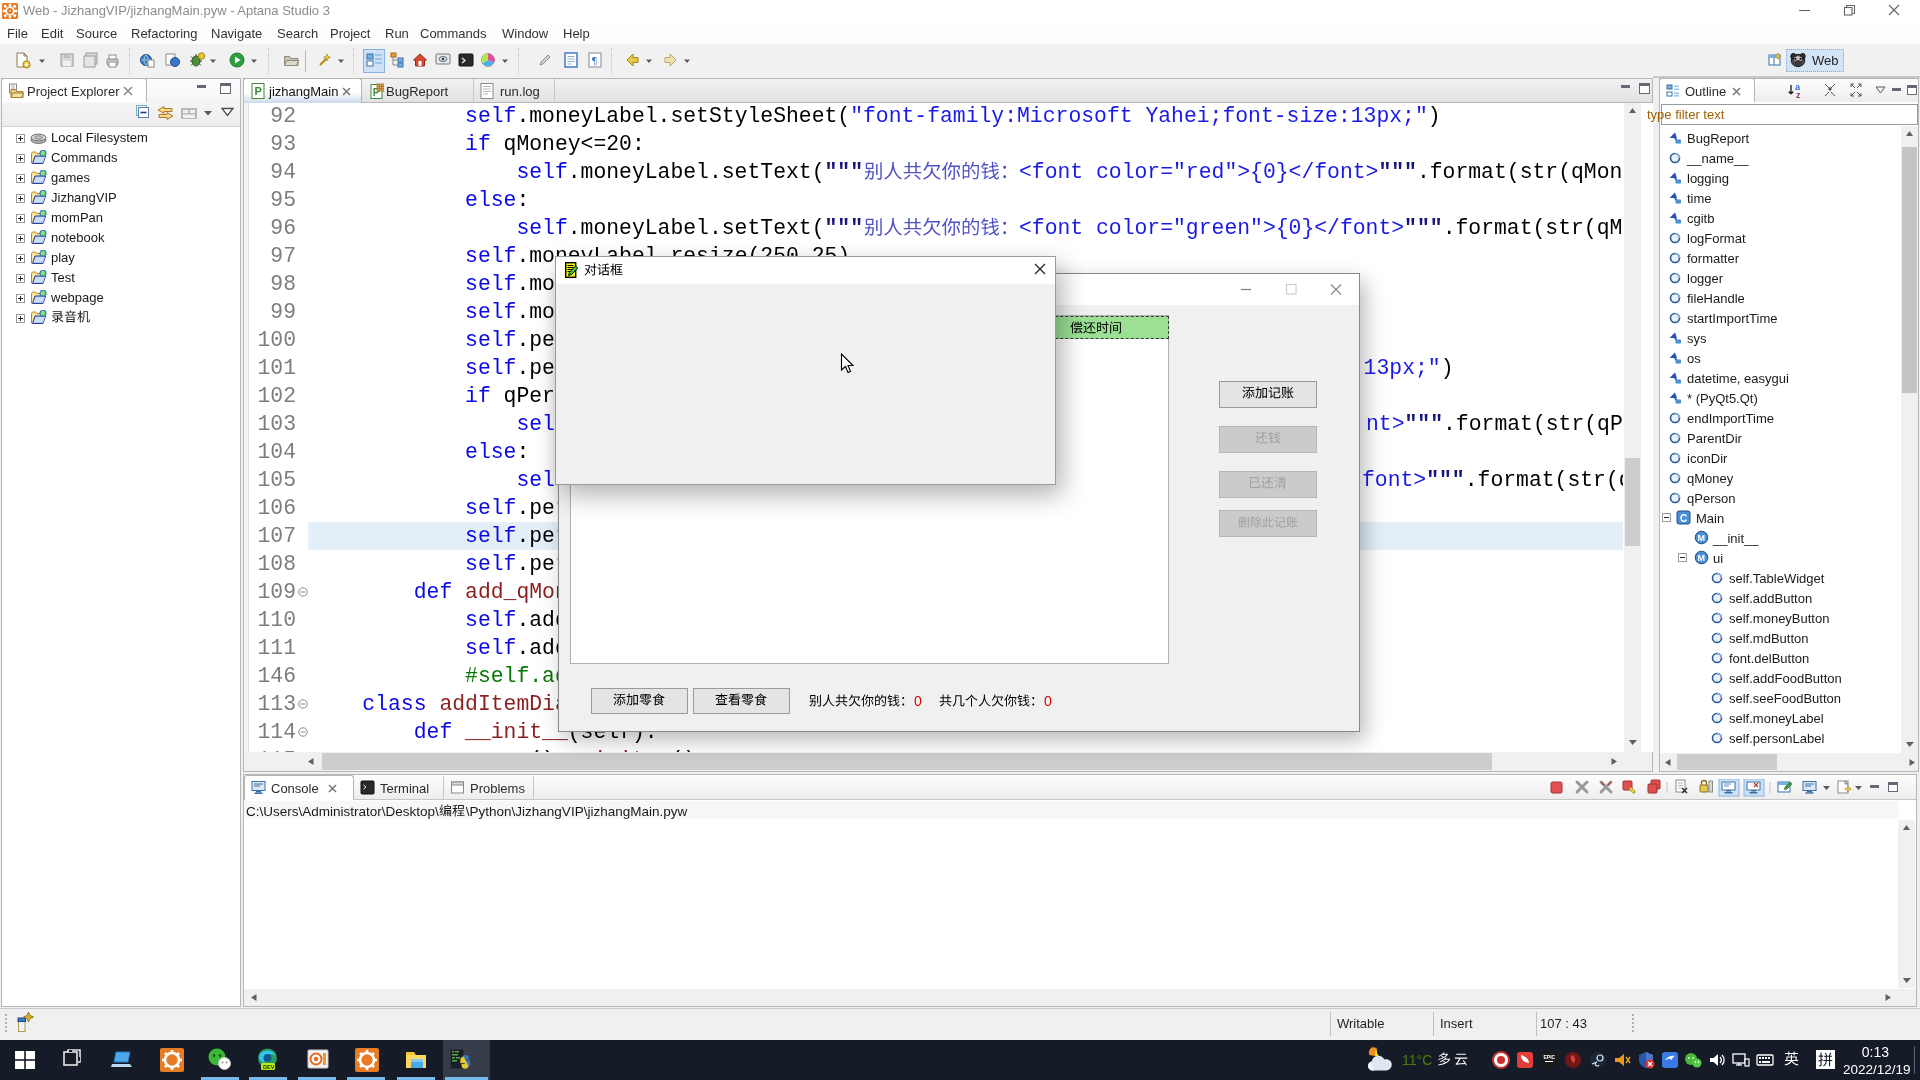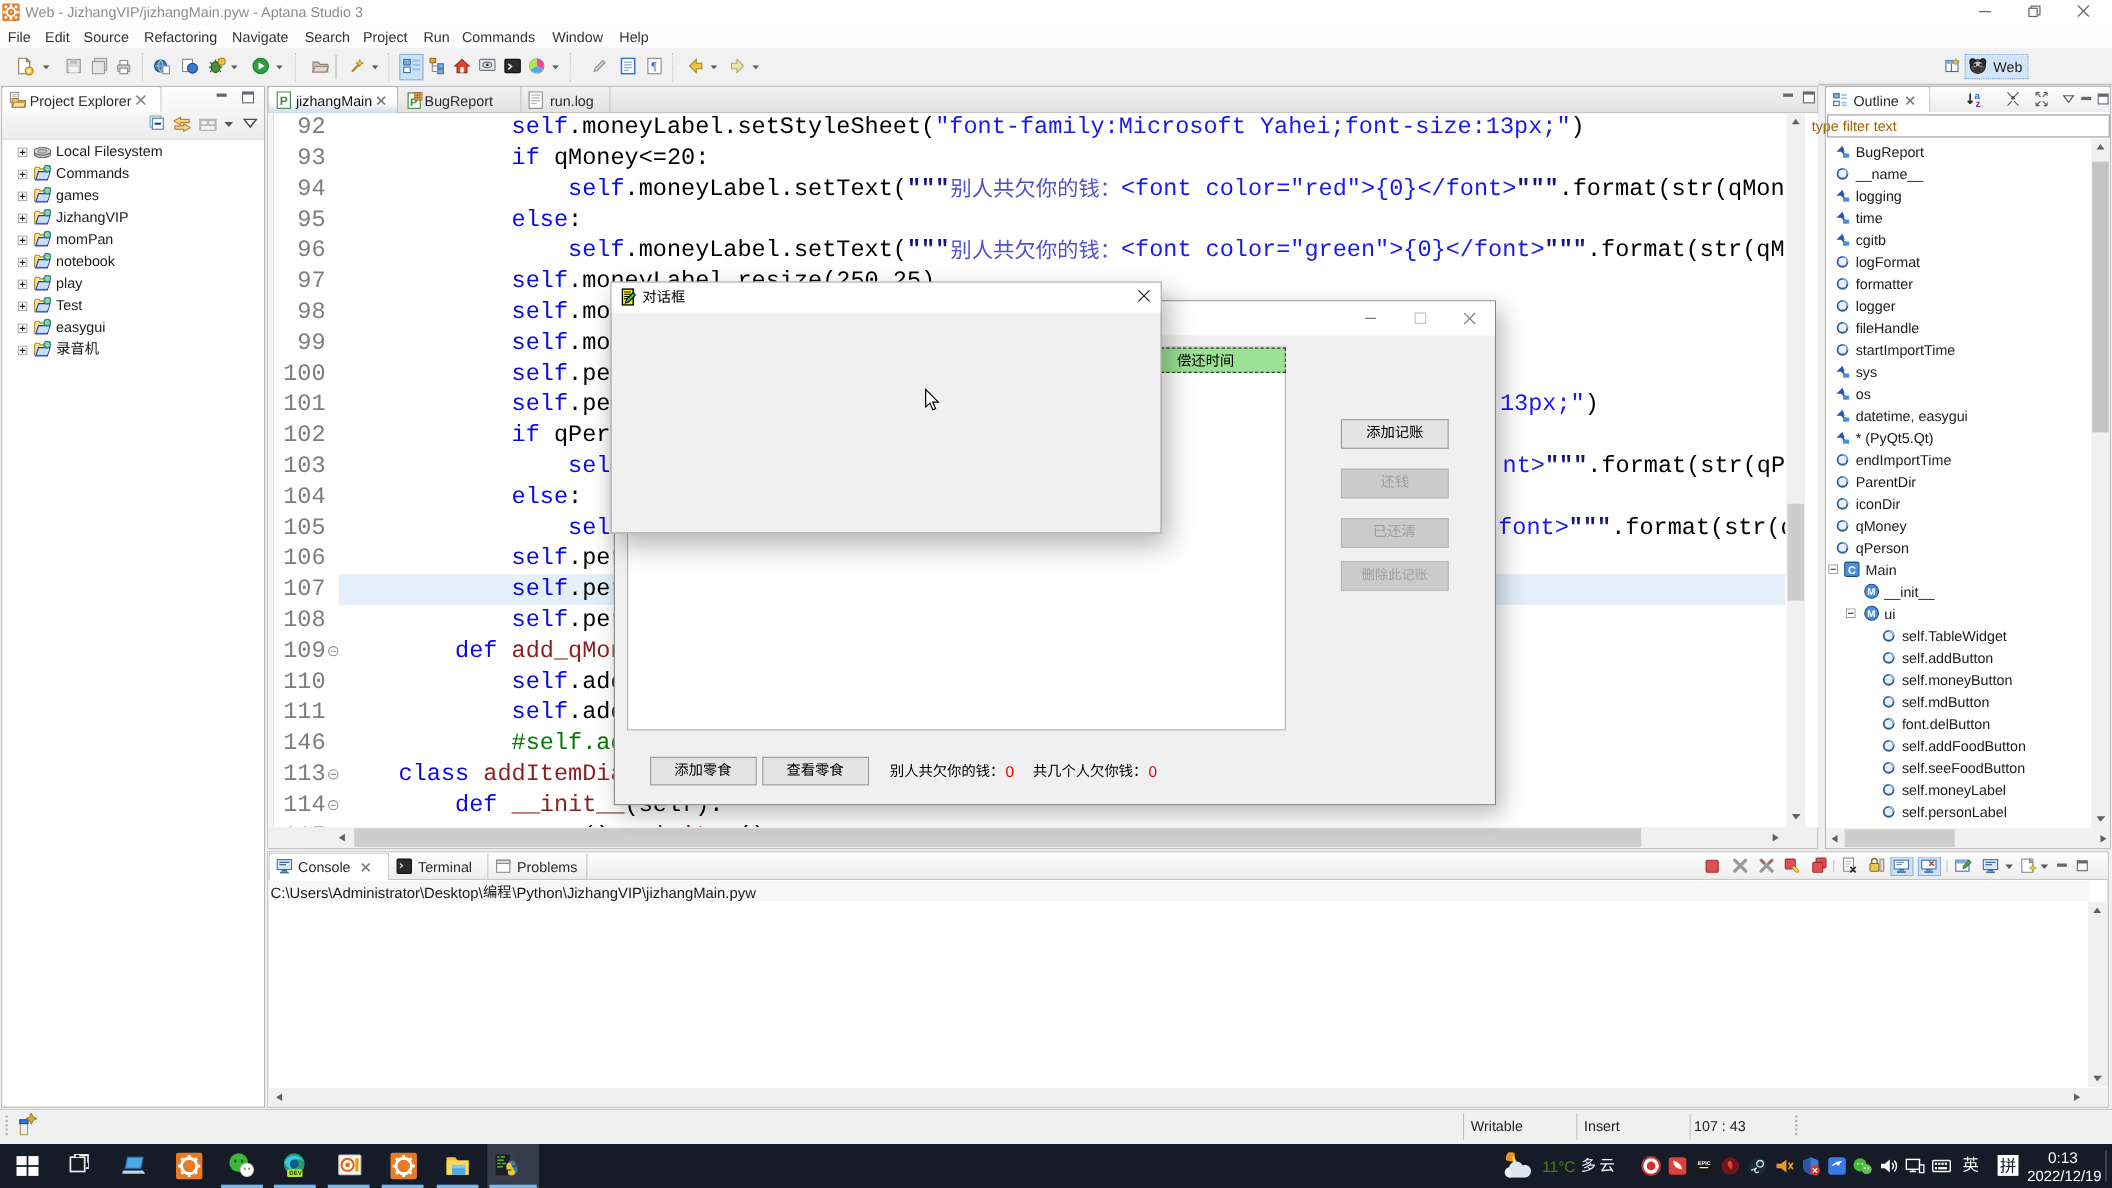--- a/index.html
+++ b/index.html
@@ -334,21 +334,21 @@
     <rect x="0.5" y="0.5" width="8" height="8" fill="#fff" stroke="#9a9a9a"></rect>
     <line x1="2" y1="4.5" x2="7" y2="4.5" stroke="#222"></line>
     <line x1="4.5" y1="2" x2="4.5" y2="7" stroke="#222"></line>
   </svg>
 <svg class="abs" style="left:30px;top:290px" width="17" height="15" viewBox="0 0 17 15">
 <path d="M1.5 13.5V3.5l1-1.5h3l1 1.5h6v2.5" fill="#f8e8a0" stroke="#b8862a"></path>
 <path d="M2.5 13.5l2.5-7.5h10.5L13 13.5z" fill="#a8c8f0" stroke="#2a3a9e"></path>
 <path d="M4 12l1.8-5h9l-1.7 5z" fill="#cadef8" stroke="none"></path>
 <circle cx="13" cy="3.2" r="3" fill="#8adf70" stroke="#2a7ac8" stroke-width="1.2"></circle>
   </svg>
-<div class="treeitem" style="left:51px;top:290px">easygui</div>
+<div class="treeitem" style="left:51px;top:290px">webpage</div>
 <svg class="abs" style="left:16px;top:314px" width="9" height="9" viewBox="0 0 9 9">
     <rect x="0.5" y="0.5" width="8" height="8" fill="#fff" stroke="#9a9a9a"></rect>
     <line x1="2" y1="4.5" x2="7" y2="4.5" stroke="#222"></line>
     <line x1="4.5" y1="2" x2="4.5" y2="7" stroke="#222"></line>
   </svg>
 <svg class="abs" style="left:30px;top:310px" width="17" height="15" viewBox="0 0 17 15">
 <path d="M1.5 13.5V3.5l1-1.5h3l1 1.5h6v2.5" fill="#f8e8a0" stroke="#b8862a"></path>
 <path d="M2.5 13.5l2.5-7.5h10.5L13 13.5z" fill="#a8c8f0" stroke="#2a3a9e"></path>
 <path d="M4 12l1.8-5h9l-1.7 5z" fill="#cadef8" stroke="none"></path>
 <circle cx="13" cy="3.2" r="3" fill="#8adf70" stroke="#2a7ac8" stroke-width="1.2"></circle>

